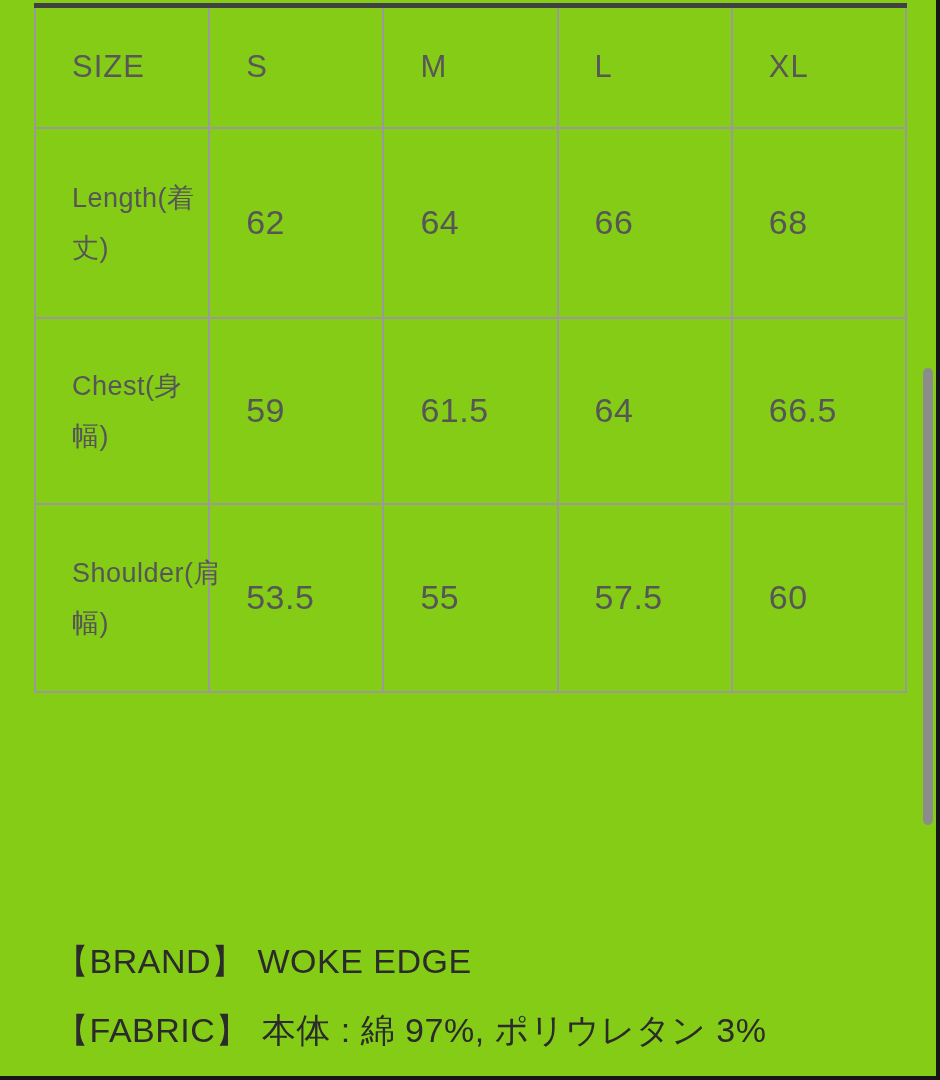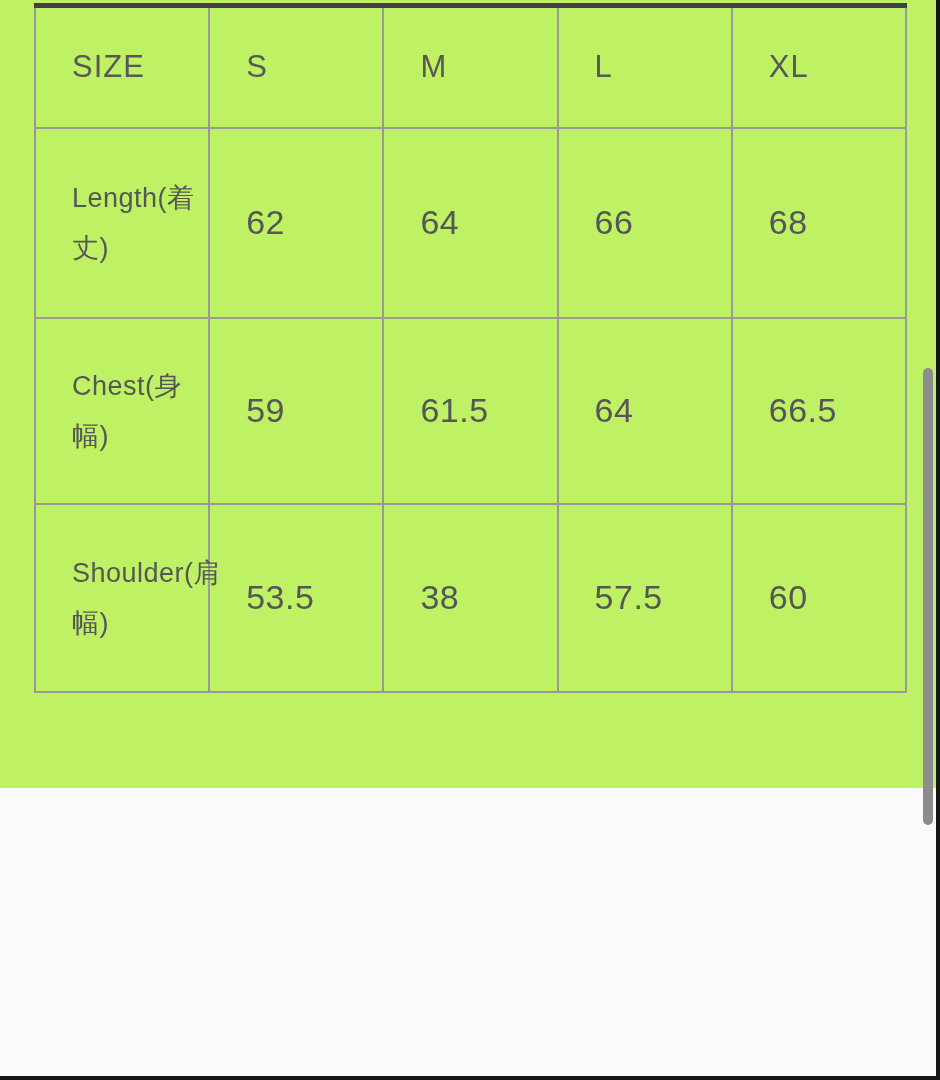--- a/index.html
+++ b/index.html
@@ -2,21 +2,21 @@
 <html><head>
 <meta charset="utf-8">
 <style>
   * { margin: 0; padding: 0; box-sizing: border-box; }
   html, body {
     width: 940px; height: 1080px;
     background: #fbfbfb;
     font-family: "Liberation Sans", "DejaVu Sans", sans-serif;
     overflow: hidden;
   }
-  .page { position: relative; width: 940px; height: 788px; background: #bef264; }
+  .page { position: relative; width: 940px; height: 1080px; background: #84cc16; }
 
   table.size-table {
     position: absolute;
     left: 34px; top: 3px;
     width: 873px;
     border-collapse: collapse;
     table-layout: fixed;
     border-top: 5px solid #414141;
   }
   table.size-table th,
@@ -137,25 +137,33 @@
         <td>66.5</td>
       </tr>
       <tr class="r3">
         <td class="label-cell">
           <div class="row-label">
             <span>Shoulder(肩</span>
             <span>幅)</span>
           </div>
         </td>
         <td>53.5</td>
-        <td>38</td>
+        <td>55</td>
         <td>57.5</td>
         <td>60</td>
       </tr>
     </tbody>
   </table>
 
+  <div class="details">
+    <div class="detail-line">
+      <span>【BRAND】</span><span class="detail-value">WOKE EDGE</span>
+    </div>
+    <div class="detail-line">
+      <span>【FABRIC】</span><span class="detail-value">本体 : 綿 97%, ポリウレタン 3%</span>
+    </div>
+  </div>
 
   <div class="scrollbar-thumb"></div>
   <div class="photo-edge-right"></div>
   <div class="photo-edge-bottom"></div>
 
 </div>
 
 </body></html>

